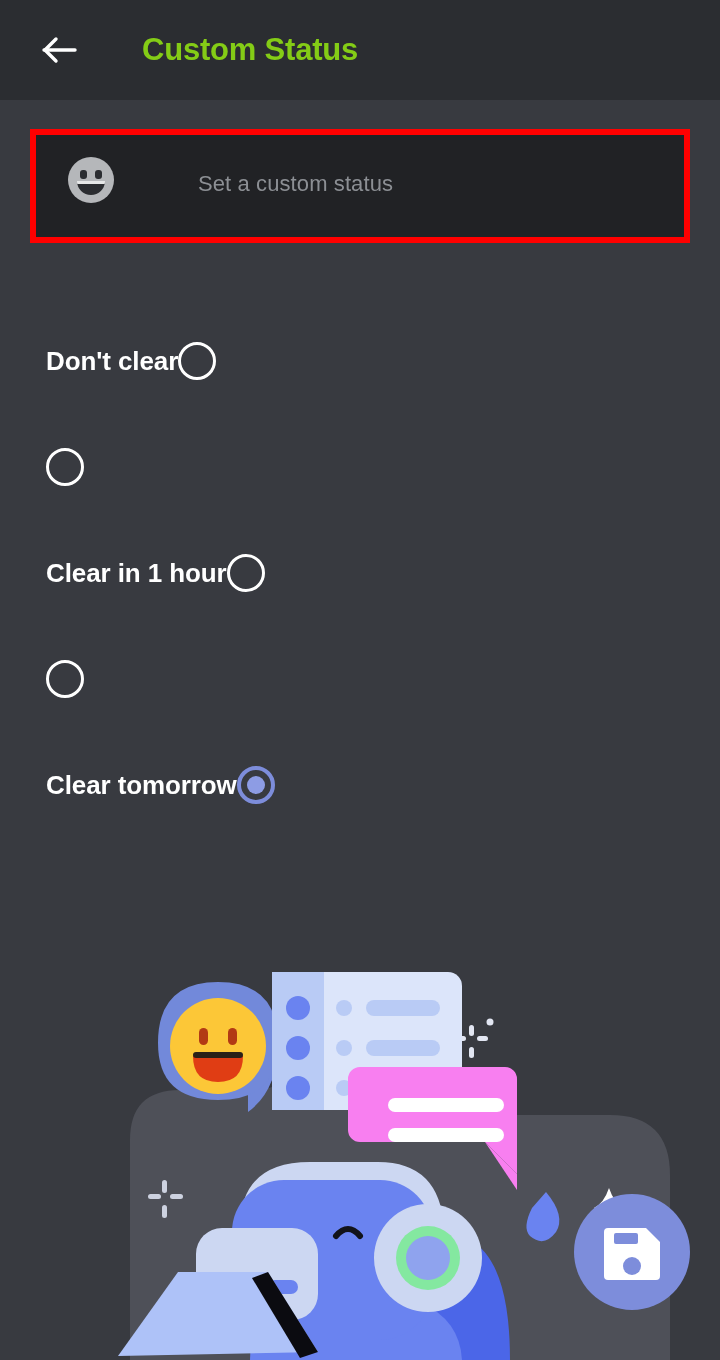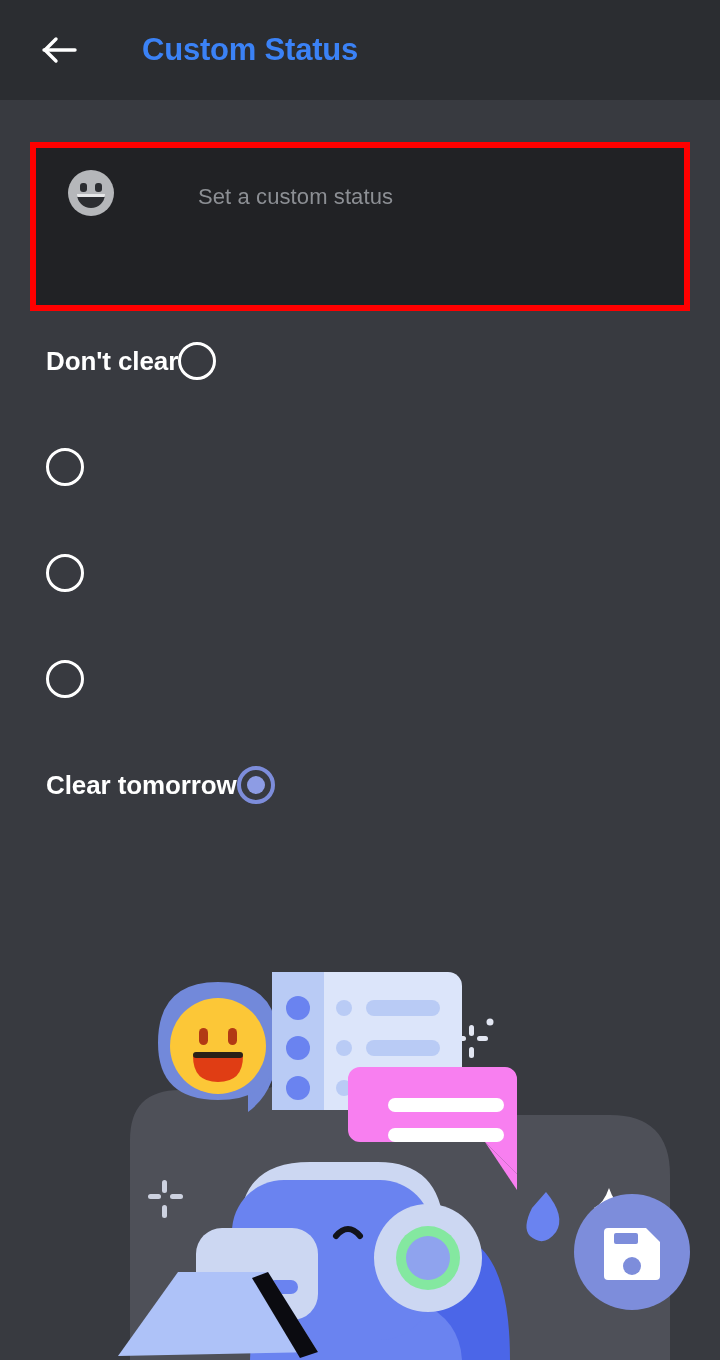--- a/index.html
+++ b/index.html
@@ -35,42 +35,42 @@
     justify-content: center;
     cursor: pointer;
     flex: 0 0 auto;
   }
   .back-btn svg { display: block; }
   .header-title {
     font-size: 31px;
     font-weight: bold;
     letter-spacing: -0.2px;
     margin-left: 56px;
-    color: #3b82f6;
+    color: #84cc16;
     white-space: nowrap;
   }
 
   
   .content {
     position: absolute;
     top: 100px;
     left: 0;
     right: 0;
     bottom: 0;
     background: #383a40;
     overflow: hidden;
   }
 
   
   .status-field-wrap {
     position: absolute;
-    top: 42px;
+    top: 29px;
     left: 30px;
     width: 660px;
-    height: 169px;
+    height: 114px;
     border: 6px solid #ff0000;
     background: #212225;
   }
   .status-field {
     position: absolute;
     inset: 0;
     background: #212225;
     display: flex;
     align-items: flex-start;
     cursor: text;
@@ -202,20 +202,21 @@
     <div class="option-row">
       <span class="option-label">Don't clear</span>
       <span class="radio"></span>
     </div>
 
     <div class="option-row">
       <span class="radio"></span>
     </div>
 
     <div class="option-row">
+      <span class="option-label">Clear in 1 hour</span>
       <span class="radio"></span>
     </div>
 
     <div class="option-row">
       <span class="radio"></span>
     </div>
 
     <div class="option-row">
       <span class="option-label">Clear tomorrow</span>
       <span class="radio selected"></span>

